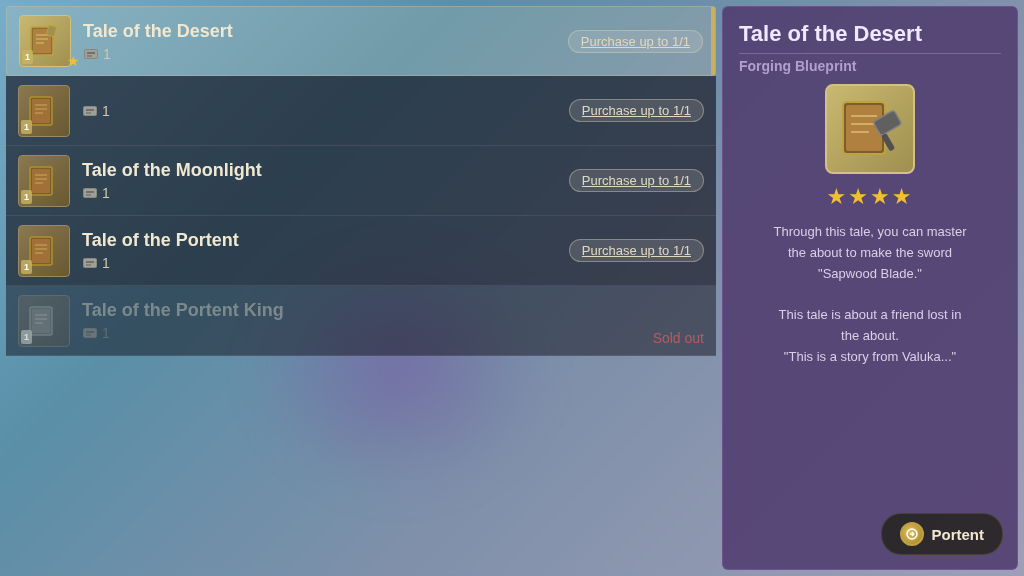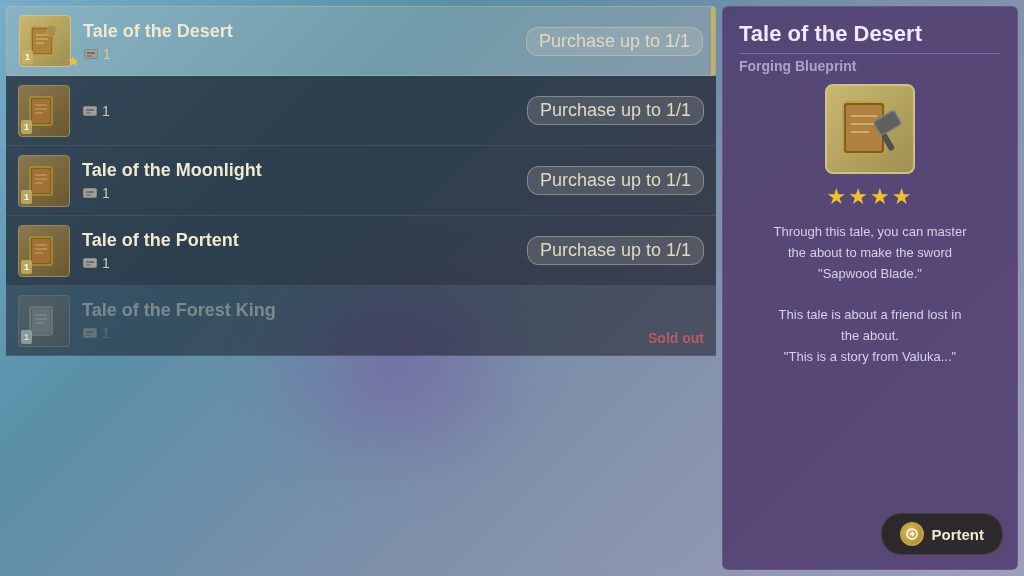--- a/index.html
+++ b/index.html
@@ -151,29 +151,30 @@
 
     .item-cost.sold-out-cost {
       color: #606058;
     }
 
     .purchase-badge {
       background: rgba(240, 235, 220, 0.15);
       border: 1px solid rgba(220, 210, 180, 0.4);
       border-radius: 12px;
       padding: 3px 12px;
-      font-size: 18px;
+      font-size: 13px;
       color: #e0d8c0;
       white-space: nowrap;
+      text-decoration: underline;
     }
 
     .sold-out-badge {
       font-size: 14px;
       color: #cc4444;
-      font-weight: bold;
+      font-weight: normal;
       white-space: nowrap;
       margin-top: 35px;
     }
 
     .star-badge {
       position: absolute;
       bottom: 6px;
       left: 60px;
       color: #f0c030;
       font-size: 14px;
@@ -401,21 +402,21 @@
         <svg class="book-icon-svg" viewBox="0 0 36 36" fill="none" xmlns="http://www.w3.org/2000/svg">
           <rect x="4" y="4" width="22" height="28" rx="2" fill="#5a5048" stroke="#807060" stroke-width="1.5"></rect>
           <rect x="6" y="6" width="18" height="24" rx="1" fill="#706050"></rect>
           <line x1="9" y1="12" x2="21" y2="12" stroke="#908070" stroke-width="1.5"></line>
           <line x1="9" y1="16" x2="21" y2="16" stroke="#908070" stroke-width="1.5"></line>
           <line x1="9" y1="20" x2="17" y2="20" stroke="#908070" stroke-width="1.5"></line>
         </svg>
         <span class="item-icon-corner">1</span>
       </div>
       <div class="item-info">
-        <div class="item-name sold-out-name">Tale of the Forest King</div>
+        <div class="item-name sold-out-name">Tale of the Portent King</div>
         <div class="item-cost sold-out-cost">
           <svg width="16" height="16" viewBox="0 0 16 16">
             <rect x="1" y="3" width="14" height="10" rx="2" fill="#606058"></rect>
             <rect x="2" y="4" width="12" height="8" rx="1" fill="#706868"></rect>
             <line x1="4" y1="7" x2="12" y2="7" stroke="#404040" stroke-width="1.5"></line>
             <line x1="4" y1="10" x2="9" y2="10" stroke="#404040" stroke-width="1"></line>
           </svg>
           <span>1</span>
         </div>
       </div>

